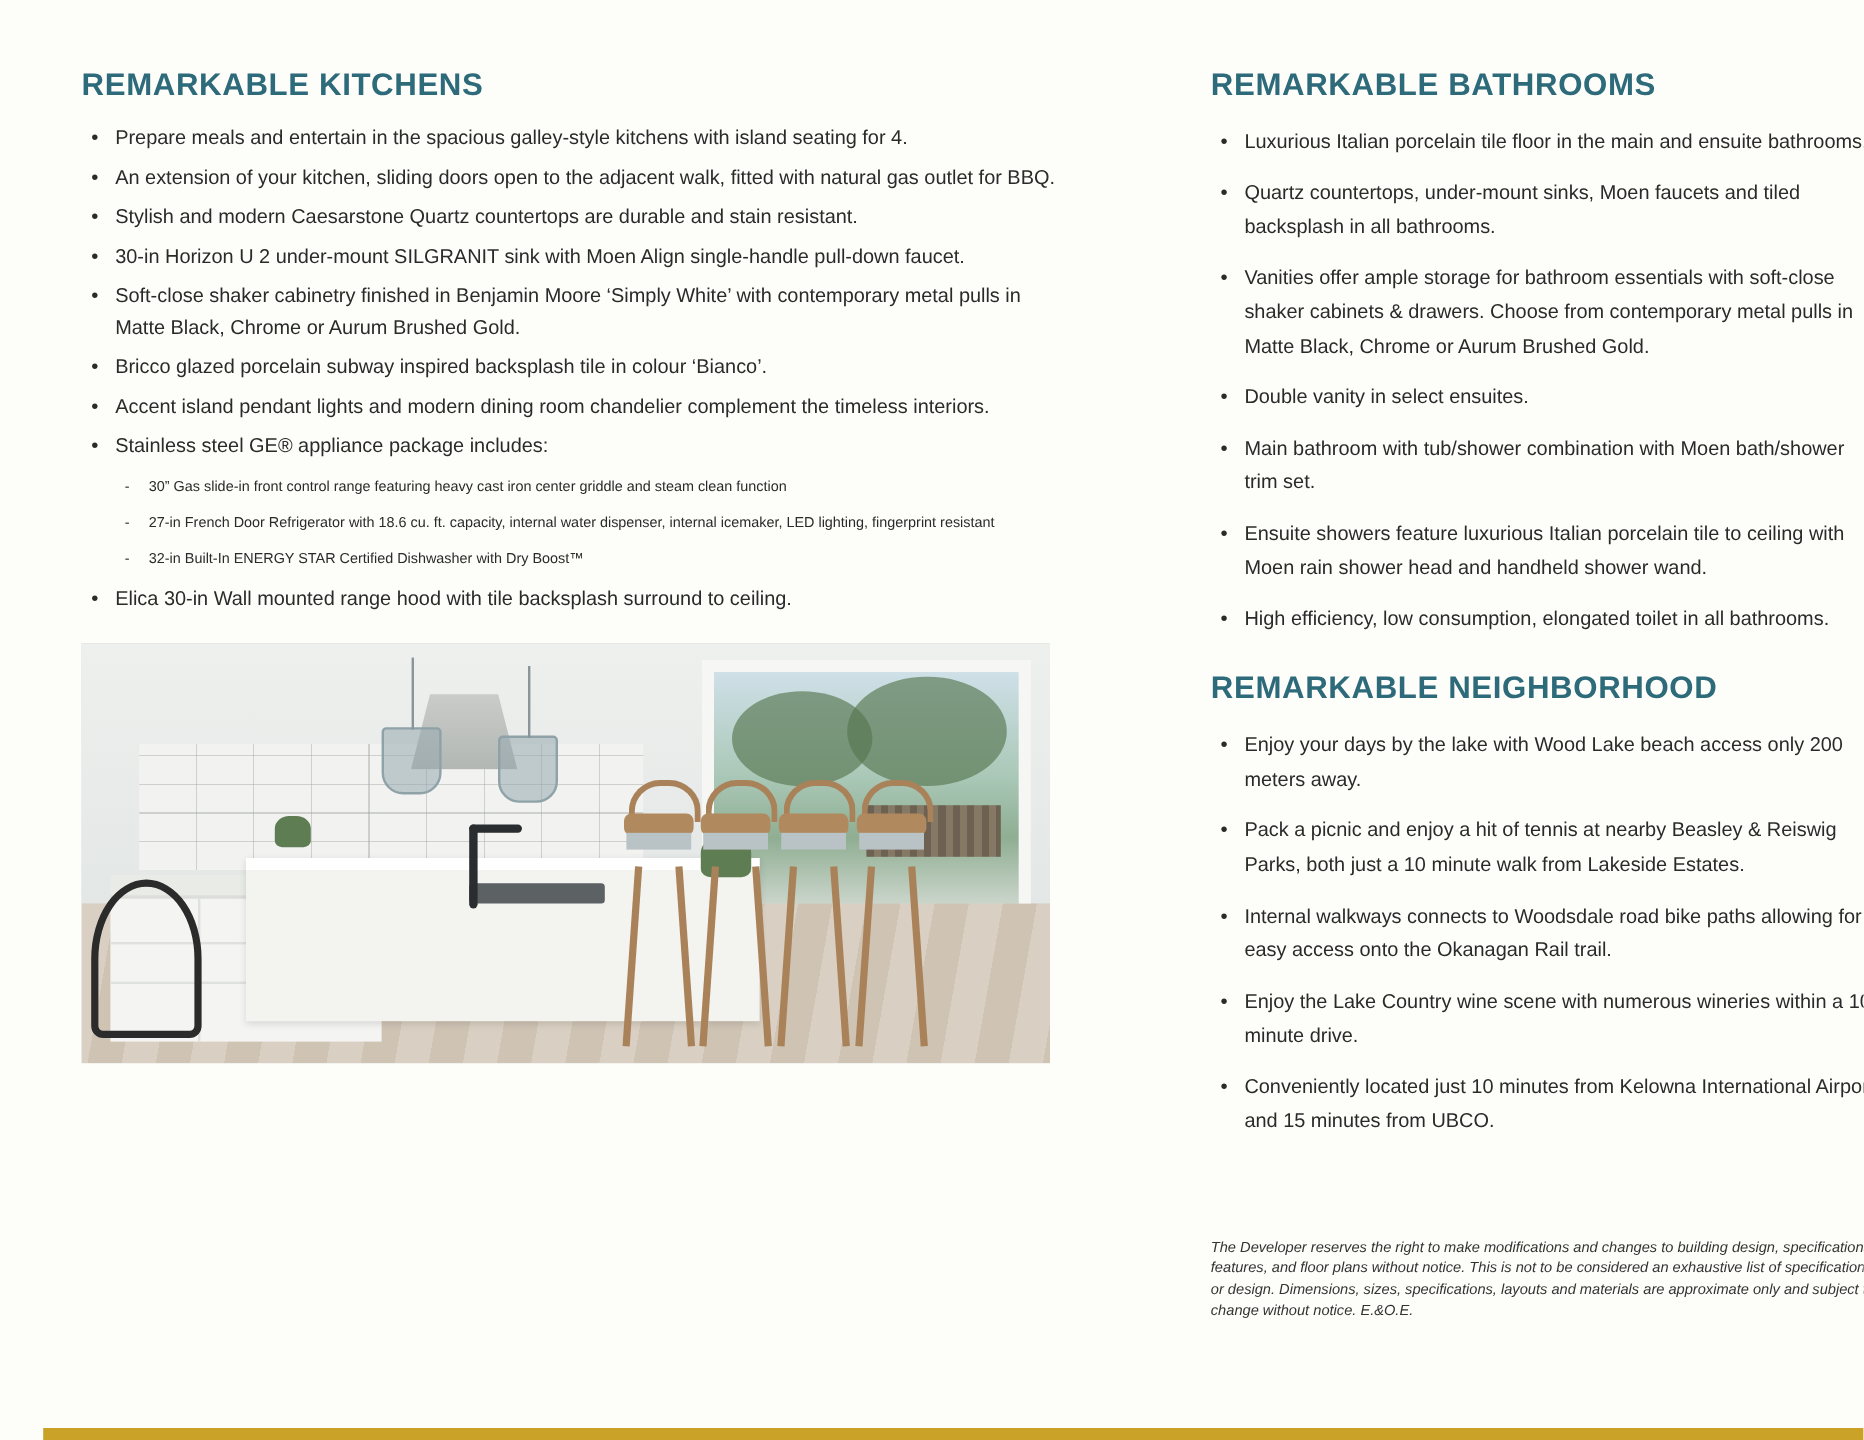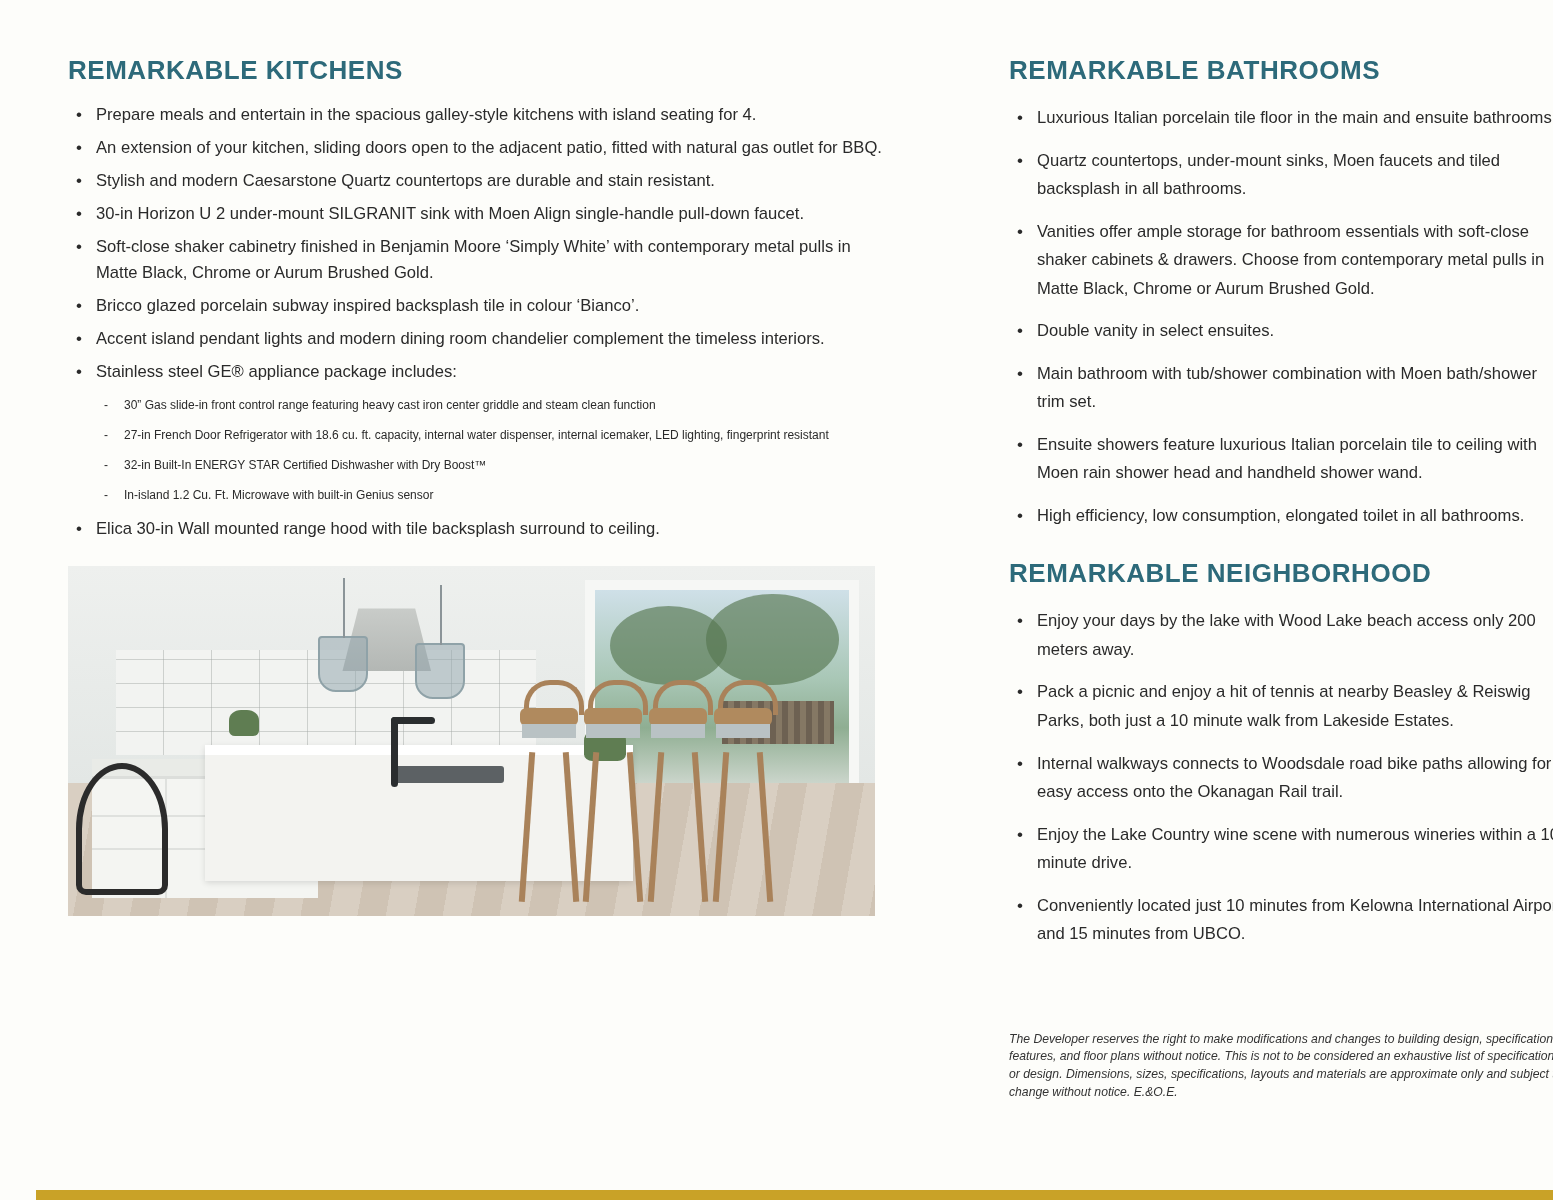--- a/index.html
+++ b/index.html
@@ -164,33 +164,32 @@
 <body>
 
 <div class="page">
   <div class="columns">
 
     <div class="col-left">
       <h2 class="section-title">REMARKABLE KITCHENS</h2>
 
       <ul class="bullets">
         <li>Prepare meals and entertain in the spacious galley-style kitchens with island seating for 4.</li>
-        <li>An extension of your kitchen, sliding doors open to the adjacent patio, fitted with natural gas outlet for BBQ.</li>
+        <li>An extension of your kitchen, sliding doors open to the adjacent walk, fitted with natural gas outlet for BBQ.</li>
         <li>Stylish and modern Caesarstone Quartz countertops are durable and stain resistant.</li>
         <li>30-in Horizon U 2 under-mount SILGRANIT sink with Moen Align single-handle pull-down faucet.</li>
         <li>Soft-close shaker cabinetry finished in Benjamin Moore ‘Simply White’ with contemporary metal pulls in Matte Black, Chrome or Aurum Brushed Gold.</li>
         <li>Bricco glazed porcelain subway inspired backsplash tile in colour ‘Bianco’.</li>
         <li>Accent island pendant lights and modern dining room chandelier complement the timeless interiors.</li>
         <li>
           <span>Stainless steel GE® appliance package includes:</span>
           <ul class="sub">
             <li>30” Gas slide-in front control range featuring heavy cast iron center griddle and steam clean function</li>
             <li>27-in French Door Refrigerator with 18.6 cu. ft. capacity, internal water dispenser, internal icemaker, LED lighting, fingerprint resistant</li>
             <li>32-in Built-In ENERGY STAR Certified Dishwasher with Dry Boost™</li>
-            <li>In-island 1.2 Cu. Ft. Microwave with built-in Genius sensor</li>
           </ul>
         </li>
         <li>Elica 30-in Wall mounted range hood with tile backsplash surround to ceiling.</li>
       </ul>
 
       <div class="kitchen-photo">
         <div class="photo-inner">
           <div class="ph-wall"></div>
           <div class="ph-tile"></div>
           <div class="ph-window">

